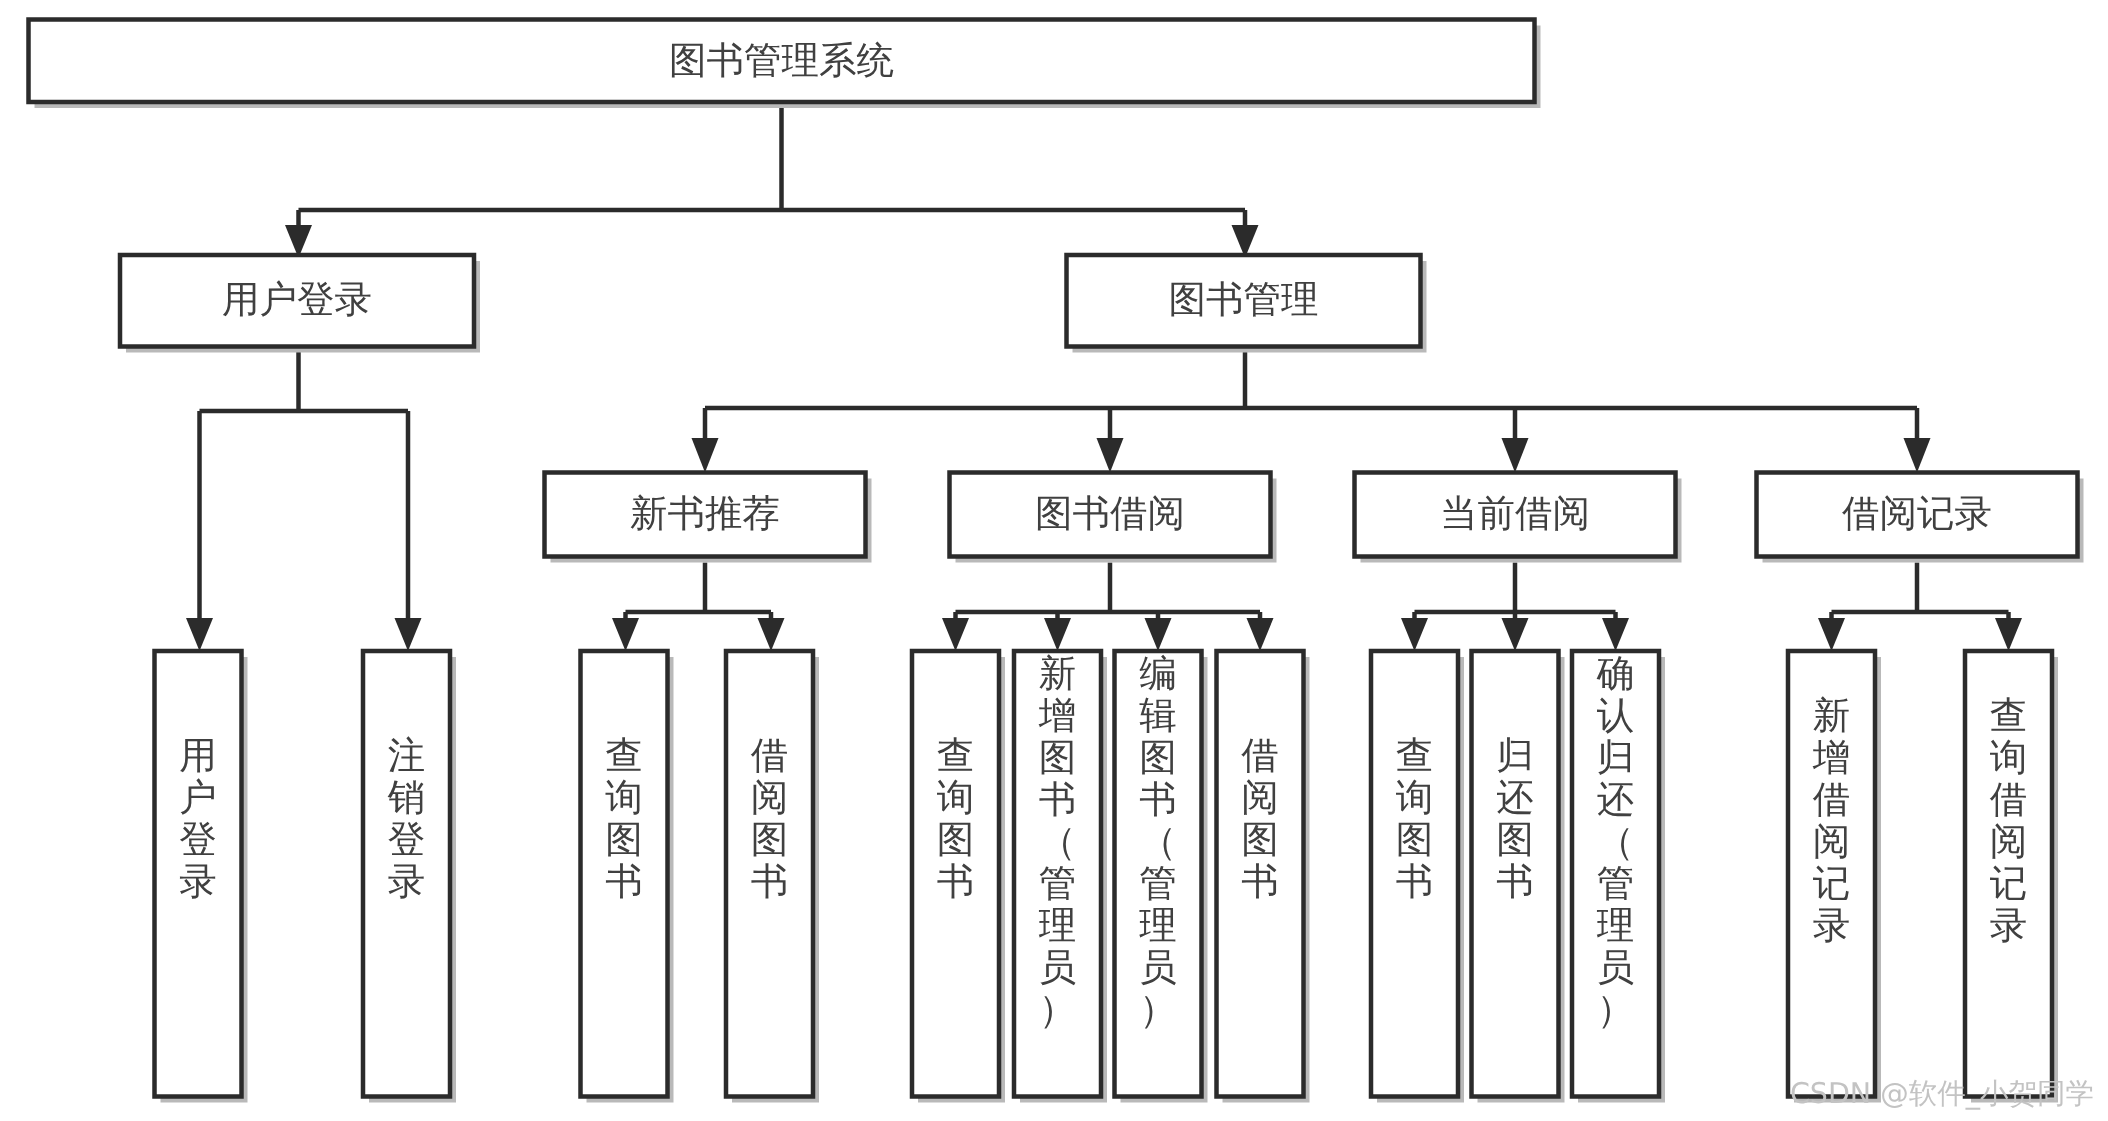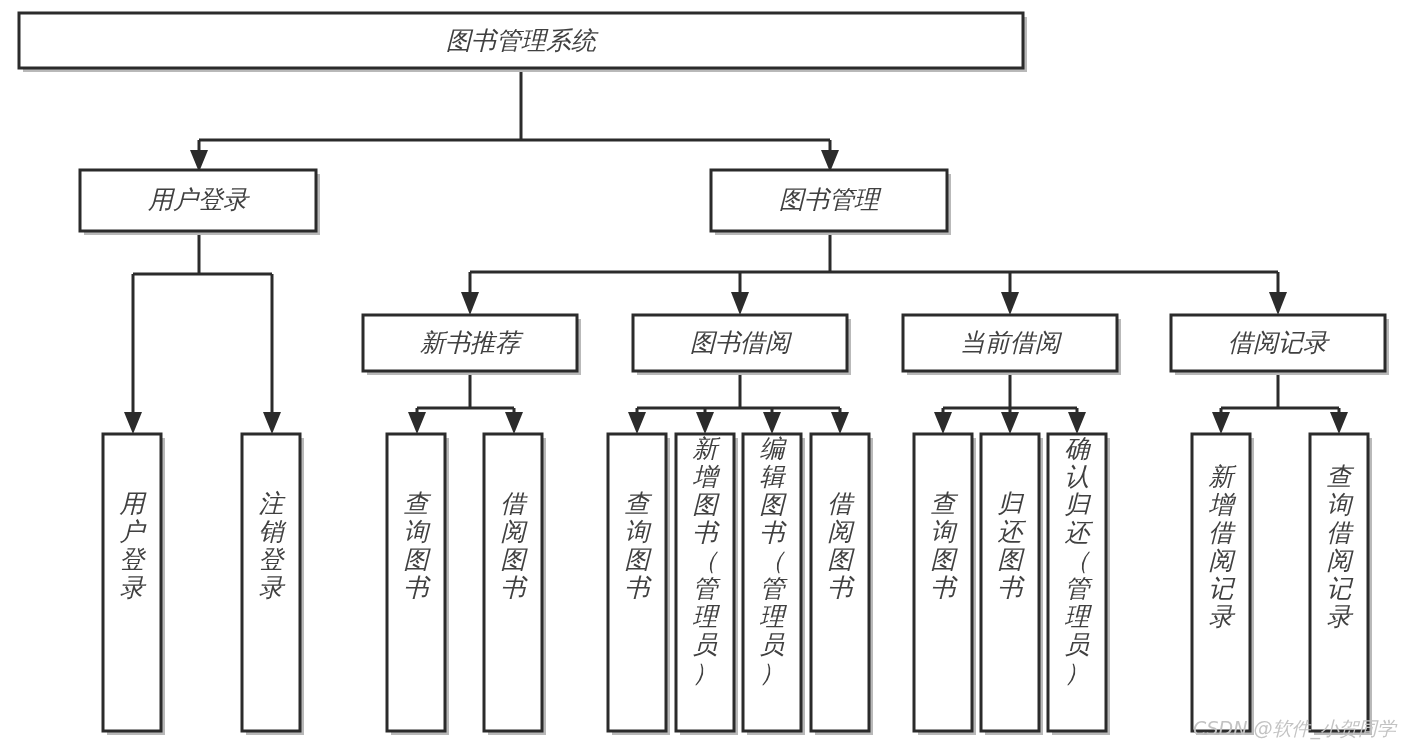--- a/index.html
+++ b/index.html
@@ -10,21 +10,20 @@
   body {
     width: 1405px;
     height: 747px;
     font-family: "DejaVu Sans", "Liberation Sans", sans-serif;
     overflow: hidden;
   }
   #diagram-root {
     position: relative;
     width: 1363px;
     height: 747px;
-    font-style: italic;
   }
   svg.diagram-canvas {
     position: absolute;
     top: 0;
     left: 0;
     width: 1405px;
     height: 747px;
   }
   .node-box {
     fill: #ffffff;

